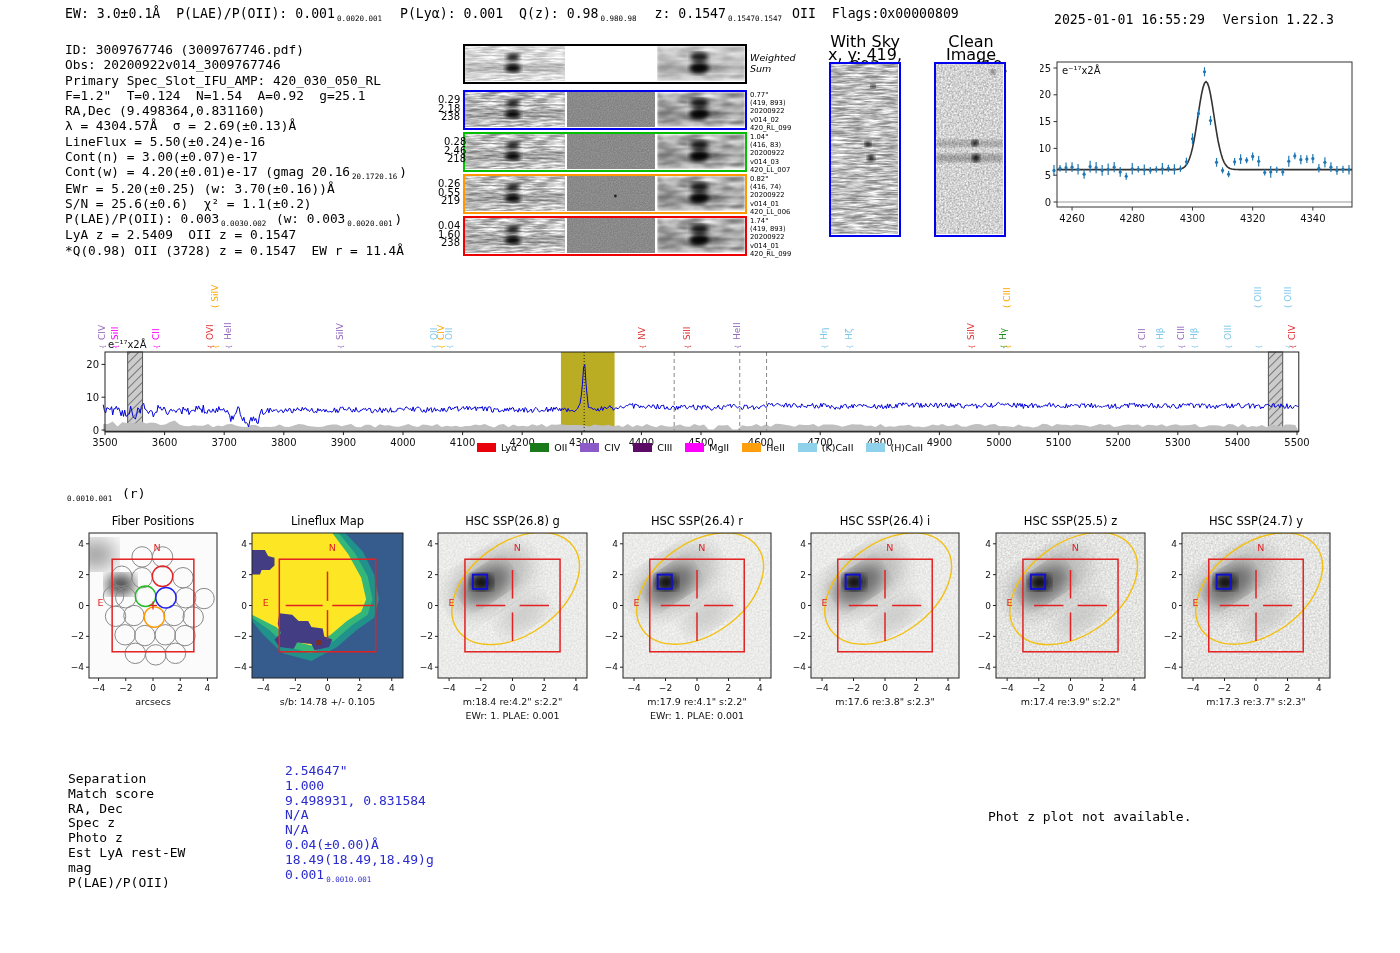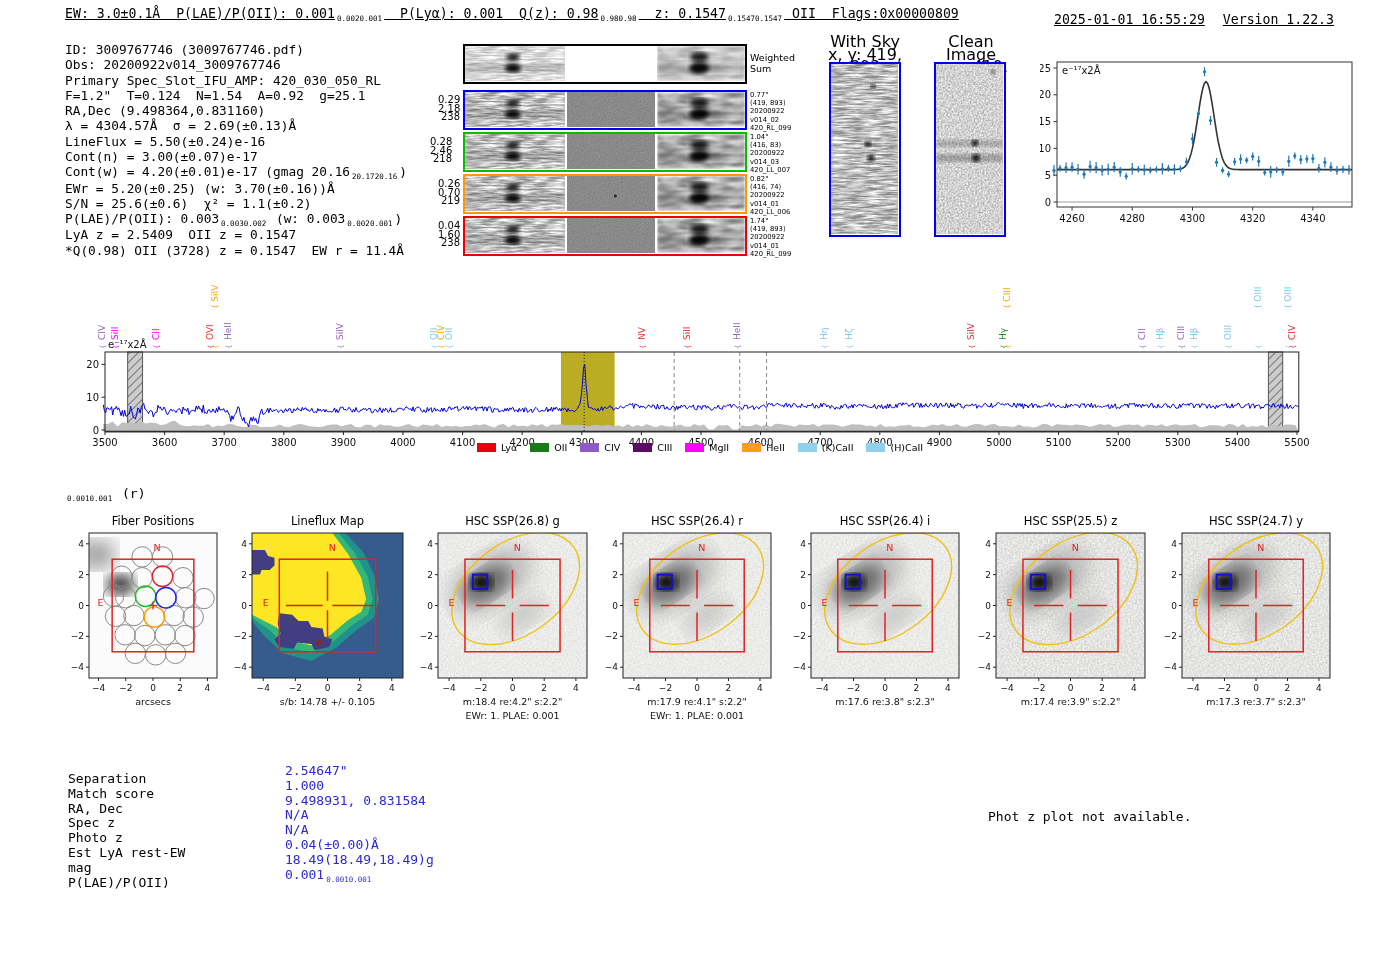--- a/index.html
+++ b/index.html
@@ -1,20 +1,20 @@
 <!DOCTYPE html>
 <html><head>
 <meta charset="utf-8">
 <style>
   html,body{margin:0;padding:0;background:#fff;}
   .page{position:relative;width:1400px;height:953px;background:#ffffff;overflow:hidden;
         font-family:"DejaVu Sans Mono",monospace;color:#000;}
   .abs{position:absolute;}
   .mono{font-family:"DejaVu Sans Mono",monospace;white-space:pre;}
-  .hdr{font-size:13.2px;text-decoration:underline;}
+  .hdr{font-size:13.2px;}
   .stack{display:inline-flex;flex-direction:row;justify-content:center;
          font-size:7.5px;line-height:7.2px;vertical-align:-3px;margin:0 2px;}
   .infoline{font-size:12.8px;line-height:15.3px;white-space:pre;}
   .leftlbl{position:absolute;font-size:10px;line-height:8.6px;text-align:right;width:22px;
            font-family:"DejaVu Sans",sans-serif;}
   .rightlbl{position:absolute;font-size:6.8px;line-height:8.2px;font-family:"DejaVu Sans",sans-serif;}
   .wsum{position:absolute;font-size:9.5px;line-height:11px;font-family:"DejaVu Sans",sans-serif;}
   .colhdr{position:absolute;font-size:10.5px;font-family:Liberation Sans, sans-serif;text-align:center;margin-top:12px;}
   .skytitle{position:absolute;font-size:16px;line-height:12.5px;text-align:center;
             font-family:"DejaVu Sans",sans-serif;}
@@ -112,21 +112,21 @@
           <rect width="88" height="35" fill="#ffffff"></rect>
         </svg>
         <svg width="88" height="35" style="position:absolute;left:191.5px;top:0px;">
           <rect width="88" height="35" fill="#ececec"></rect>
           <rect width="88" height="35" fill="#888" opacity="0.55" filter="url(#fstreaksoft)"></rect>
           <ellipse cx="42.239999999999995" cy="11" rx="9" ry="5" fill="#000" opacity="0.85" filter="url(#fblur2)"></ellipse>
           <ellipse cx="42.239999999999995" cy="22" rx="10" ry="6" fill="#000" opacity="0.95" filter="url(#fblur2)"></ellipse>
           <rect x="0" y="18" width="88" height="8" fill="#000" opacity="0.18" filter="url(#fblur2)"></rect>
         </svg>
       </div>
-      <div class="wsum" style="left:750px;top:52px;">
+      <div class="wsum" style="left:750px;top:52px;font-style:italic;">
         <div>Weighted</div>
         <div>Sum</div>
       </div>
       <div class="abs" style="left:463px;top:90px;width:284px;height:40px;border:2.5px solid #0000ee;box-sizing:border-box;background:#fff;">
         <svg width="100" height="35" style="position:absolute;left:-0.5px;top:0px;">
           <rect width="100" height="35" fill="#ffffff"></rect>
           <rect width="100" height="35" fill="#888" opacity="0.95" filter="url(#fstreak)"></rect>
           <ellipse cx="48" cy="11" rx="7" ry="4" fill="#000" opacity="0.85" filter="url(#fblur2)"></ellipse>
           <ellipse cx="48" cy="22" rx="8" ry="4.5" fill="#000" opacity="0.95" filter="url(#fblur2)"></ellipse>
           <rect x="0" y="18" width="100" height="8" fill="#000" opacity="0.18" filter="url(#fblur2)"></rect>
@@ -168,21 +168,21 @@
           <rect width="88" height="35" fill="#666" filter="url(#ffine)"></rect>
         </svg>
         <svg width="88" height="35" style="position:absolute;left:191.5px;top:0px;">
           <rect width="88" height="35" fill="#ececec"></rect>
           <rect width="88" height="35" fill="#888" opacity="0.95" filter="url(#fstreaksoft)"></rect>
           <ellipse cx="42.239999999999995" cy="11" rx="9" ry="5" fill="#000" opacity="0.85" filter="url(#fblur2)"></ellipse>
           <ellipse cx="42.239999999999995" cy="22" rx="10" ry="6" fill="#000" opacity="0.95" filter="url(#fblur2)"></ellipse>
           <rect x="0" y="18" width="88" height="8" fill="#000" opacity="0.18" filter="url(#fblur2)"></rect>
         </svg>
       </div>
-      <div class="leftlbl" style="left:430px;top:138px;text-align:right;">
+      <div class="leftlbl" style="left:444px;top:138px;text-align:right;">
         <div>0.28</div>
         <div>2.46</div>
         <div>218</div>
       </div>
       <div class="rightlbl" style="left:750px;top:133px;">
         <div>1.04"</div>
         <div>(416, 83)</div>
         <div>20200922</div>
         <div>v014_03</div>
         <div>420_LL_007</div>
@@ -203,21 +203,21 @@
         <svg width="88" height="35" style="position:absolute;left:191.5px;top:0px;">
           <rect width="88" height="35" fill="#ececec"></rect>
           <rect width="88" height="35" fill="#888" opacity="0.95" filter="url(#fstreaksoft)"></rect>
           <ellipse cx="42.239999999999995" cy="11" rx="9" ry="5" fill="#000" opacity="0.85" filter="url(#fblur2)"></ellipse>
           <ellipse cx="42.239999999999995" cy="22" rx="10" ry="6" fill="#000" opacity="0.95" filter="url(#fblur2)"></ellipse>
           <rect x="0" y="18" width="88" height="8" fill="#000" opacity="0.18" filter="url(#fblur2)"></rect>
         </svg>
       </div>
       <div class="leftlbl" style="left:438px;top:180px;">
         <div>0.26</div>
-        <div>0.70</div>
+        <div>0.55</div>
         <div>219</div>
       </div>
       <div class="rightlbl" style="left:750px;top:175px;">
         <div>0.82"</div>
         <div>(416, 74)</div>
         <div>20200922</div>
         <div>v014_01</div>
         <div>420_LL_006</div>
       </div>
       <div class="abs" style="left:463px;top:216px;width:284px;height:40px;border:2.5px solid #ee0000;box-sizing:border-box;background:#fff;">

